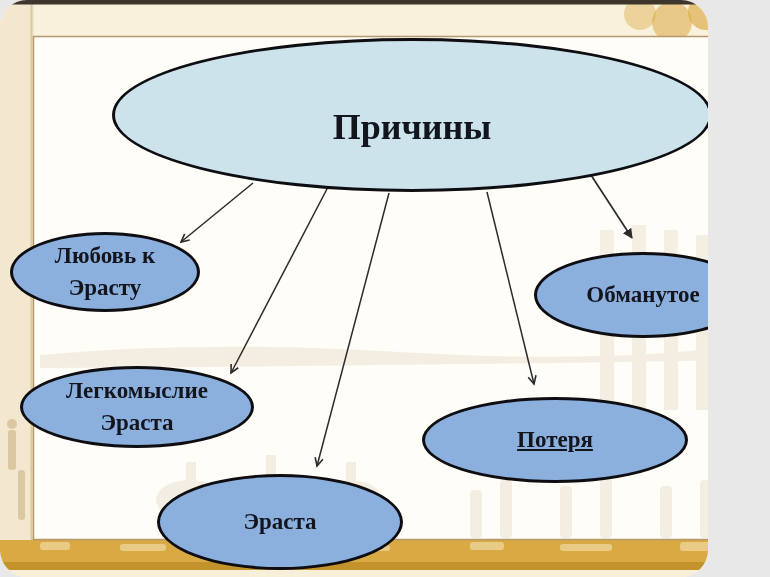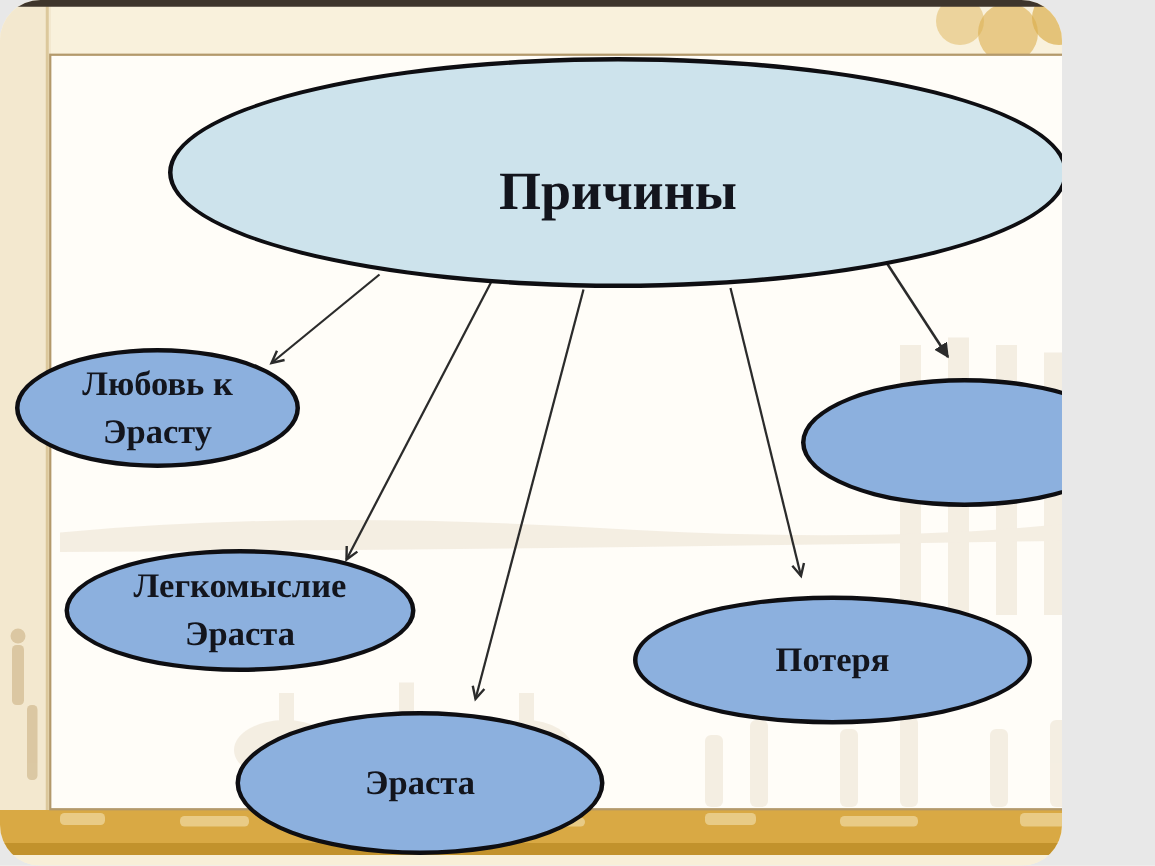--- a/index.html
+++ b/index.html
@@ -119,29 +119,30 @@
 
   <div class="node central" style="left:112px;top:38px;width:600px;height:154px;">
     <span class="l">Причины</span>
   </div>
 
   <div class="node cause" style="left:10px;top:232px;width:190px;height:80px;">
     <span class="l">Любовь к</span>
     <span class="l">Эрасту</span>
   </div>
 
-  <div class="node cause" style="left:43px;top:366px;width:234px;height:82px;">
+  <div class="node cause" style="left:20px;top:366px;width:234px;height:82px;">
     <span class="l">Легкомыслие</span>
     <span class="l">Эраста</span>
   </div>
 
   <div class="node cause" style="left:157px;top:474px;width:246px;height:96px;">
     <span class="l">Эраста</span>
   </div>
 
-  <div class="node cause" style="left:422px;top:397px;width:266px;height:86px;">
+  <div class="node cause" style="left:422px;top:397px;width:266px;height:86px;text-decoration:underline;">
     <span class="l">Потеря</span>
   </div>
 
   <div class="node cause" style="left:534px;top:252px;width:218px;height:86px;">
+    <span class="l">Обманутое</span>
   </div>
 
 </div>
 
 </body></html>

